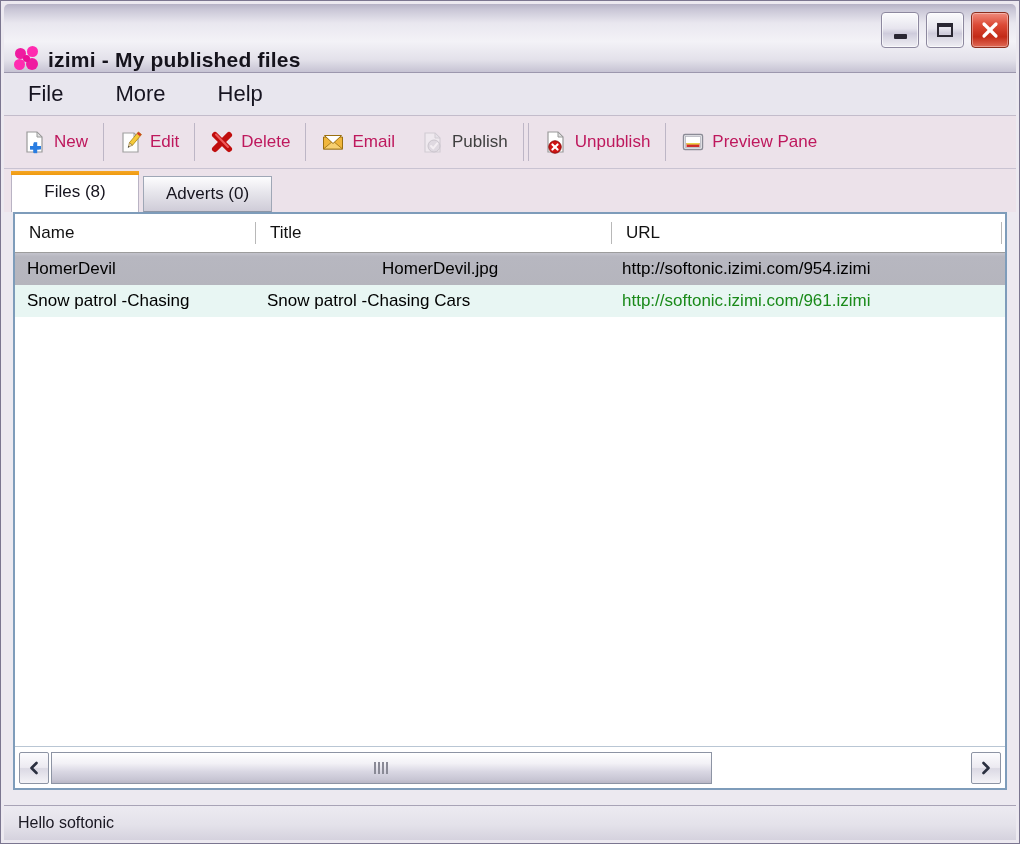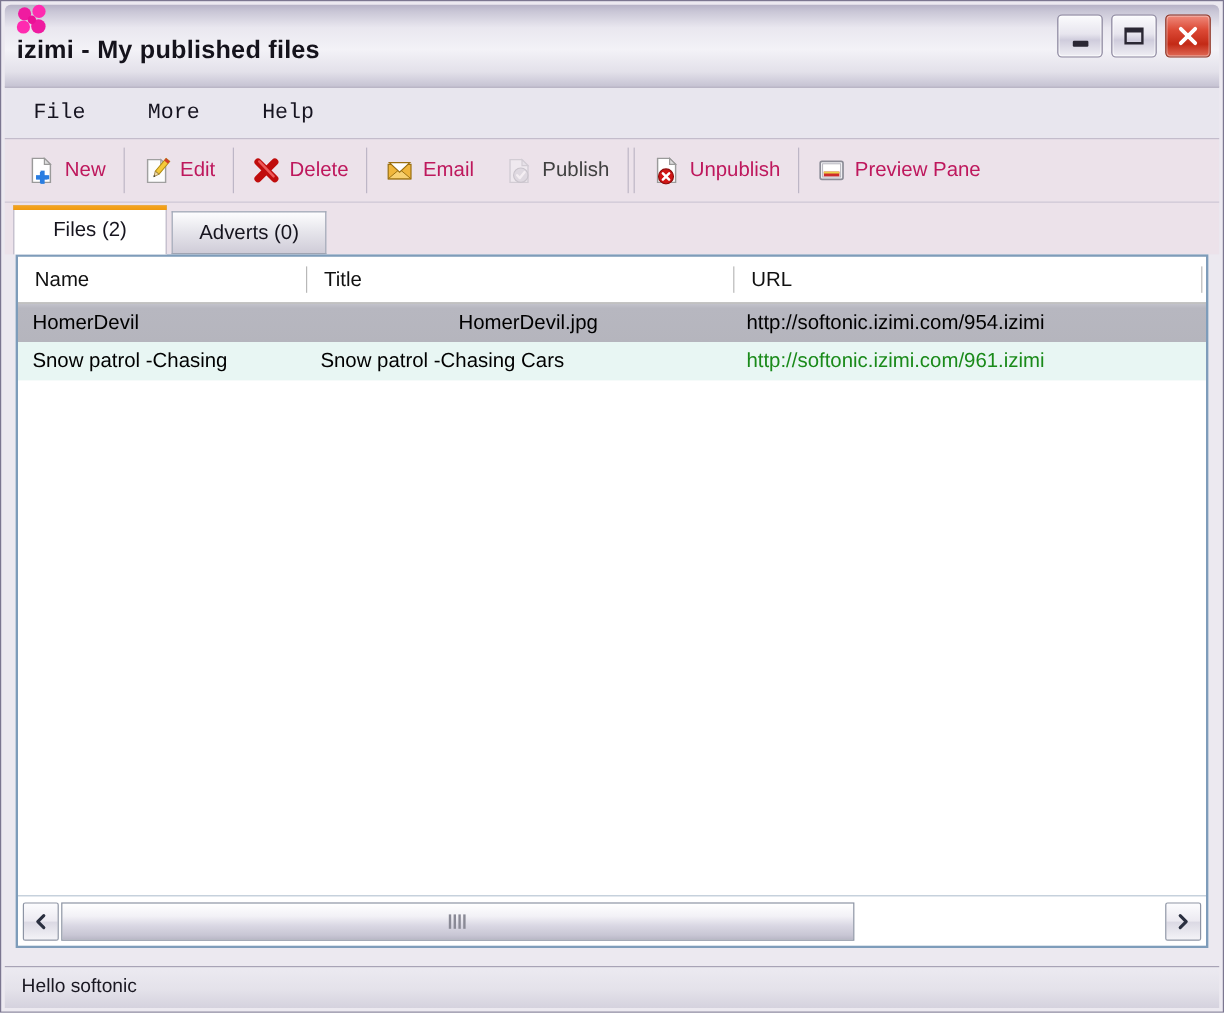--- a/index.html
+++ b/index.html
@@ -25,23 +25,22 @@
     position: relative;
     height: 68px;
     box-sizing: border-box;
     margin: 3px 3px 0 3px;
     background: linear-gradient(to bottom,
         #b6b2c6 0%, #c9c6d6 8%, #e9e7ef 28%,
         #f3f2f7 55%, #e3e1ea 82%, #c6c3d3 100%);
     border-top-left-radius: 5px;
     border-top-right-radius: 5px;
     display: flex;
-    align-items: flex-start;
+    align-items: flex-end;
     padding-left: 10px;
-    flex-direction: column;
   }
   .app-icon {
     position: relative;
     width: 26px; height: 26px;
     margin-right: 8px;
     flex: none;
   }
   .app-icon i {
     position: absolute;
     border-radius: 50%;
@@ -101,25 +100,24 @@
     margin: 0 3px;
     height: 42px;
     background: #e8e6ee;
     border-top: 1px solid #9c97ad;
     display: flex;
     align-items: center;
     padding-left: 20px;
     gap: 44px;
   }
   .menu-item {
-    font-size: 18px;
+    font-size: 22px;
     color: #161420;
     cursor: default;
     padding: 3px 4px;
-    font-family: Liberation Mono, monospace;
   }
 
   
   .toolbar {
     margin: 0 3px;
     height: 52px;
     background: #ece2ea;
     border-top: 1px solid #c3bccb;
     border-bottom: 1px solid #c9c3d2;
     display: flex;
@@ -466,21 +464,21 @@
           <rect x="5.5" y="13" width="13" height="4" fill="#cf2b2b"></rect>
           <rect x="5.5" y="13" width="13" height="1.6" fill="#e8d24a"></rect>
         </svg>
       </span>
       <span>Preview Pane</span>
     </div>
   </div>
 
   <div class="tabstrip">
     <div class="tab active">
-      <span>Files (2)</span>
+      <span>Files (8)</span>
     </div>
     <div class="tab inactive">
       <span>Adverts (0)</span>
     </div>
   </div>
 
   <div class="list-panel">
 
     <div class="list-header">
       <div class="hdr-cell col-name">Name</div>

